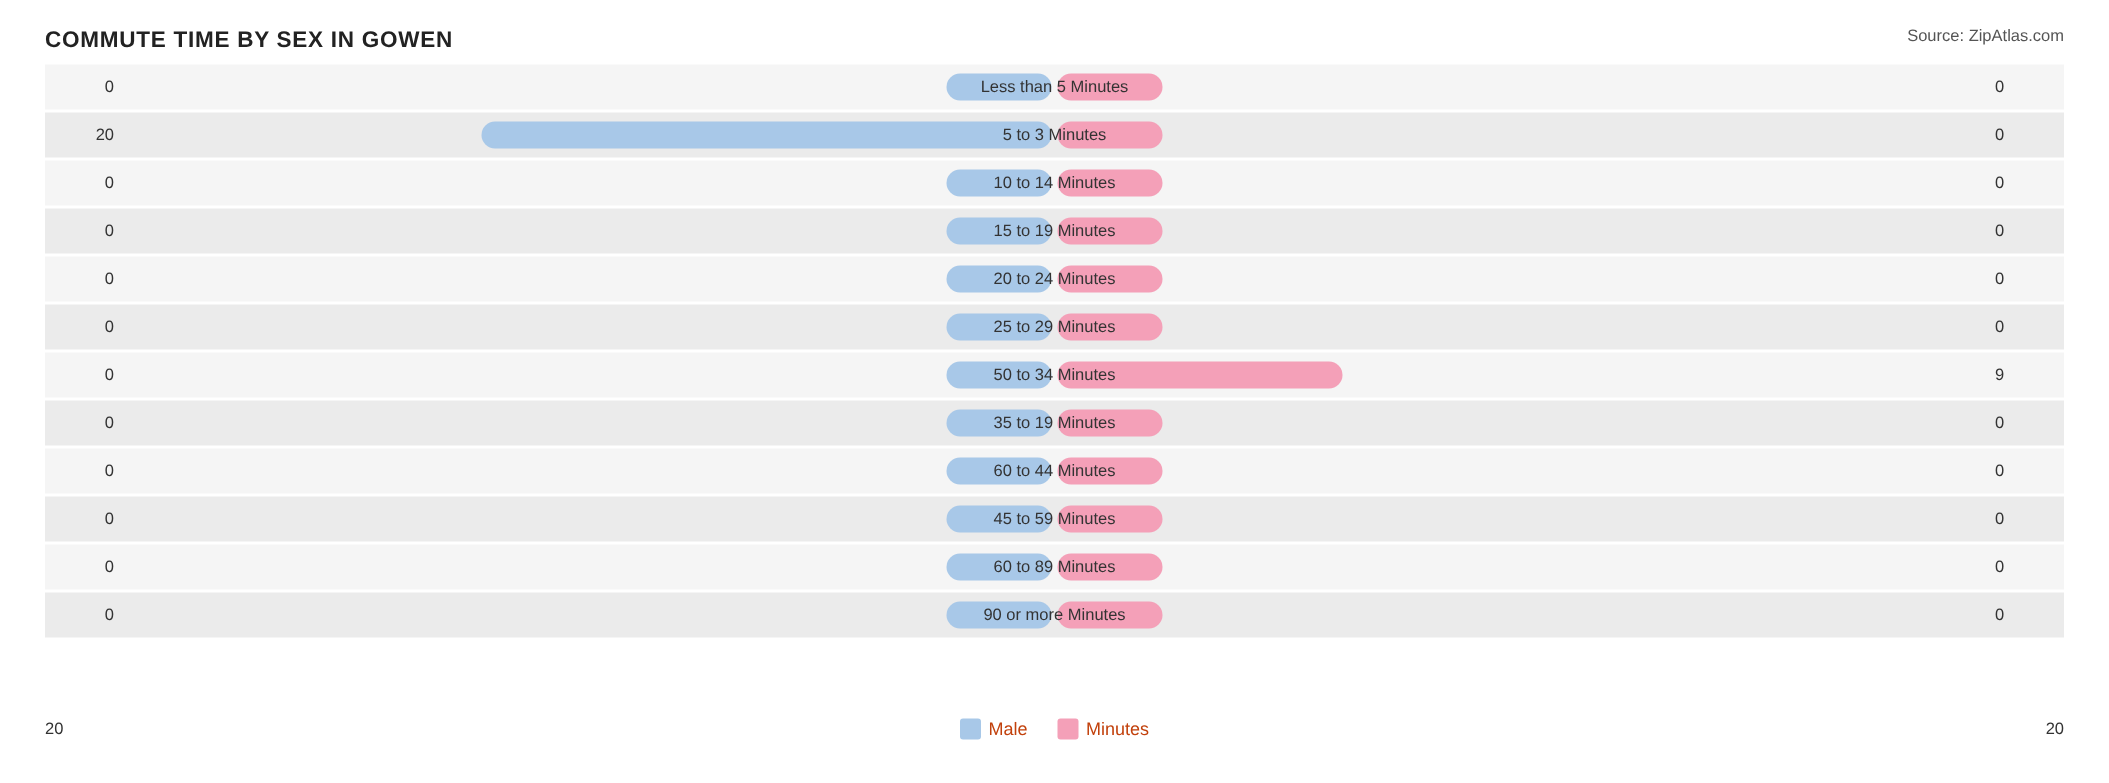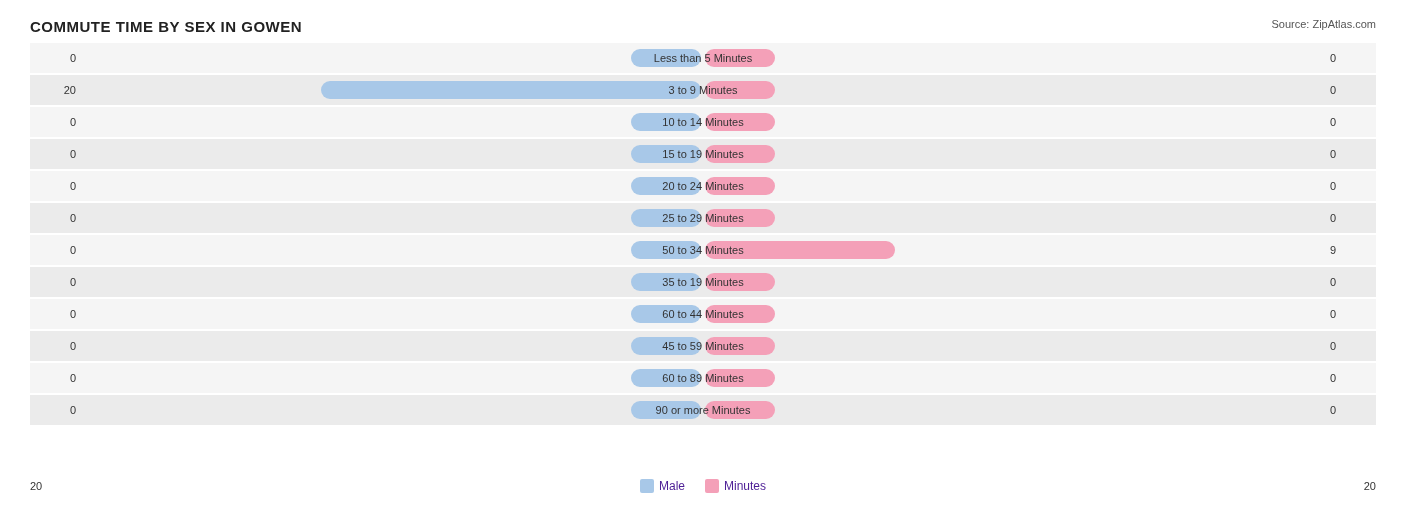--- a/index.html
+++ b/index.html
@@ -129,21 +129,21 @@
       align-items: center;
       gap: 20px;
       flex: 1;
       justify-content: center;
     }
     .legend-item {
       display: flex;
       align-items: center;
       gap: 5px;
       font-size: 12px;
-      color: #4c1d95;
+      color: #c2410c;
     }
     .legend-swatch {
       width: 14px;
       height: 14px;
       border-radius: 2px;
     }
     .axis-label-left {
       font-size: 11px;
       color: #333;
       width: 30px;
@@ -179,21 +179,21 @@
           </div>
         </div>
         <div class="right-value">0</div>
       </div>
       <div class="bar-row">
         <div class="left-value">20</div>
         <div class="bars-center">
           <div class="male-bar-wrap">
             <div class="bar male" style="width: 380px;"></div>
           </div>
-          <div class="label-center">3 to 9 Minutes</div>
+          <div class="label-center">5 to 3 Minutes</div>
           <div class="female-bar-wrap">
             <div class="bar female" style="width: 70px;"></div>
           </div>
         </div>
         <div class="right-value">0</div>
       </div>
       <div class="bar-row">
         <div class="left-value">0</div>
         <div class="bars-center">
           <div class="male-bar-wrap">

